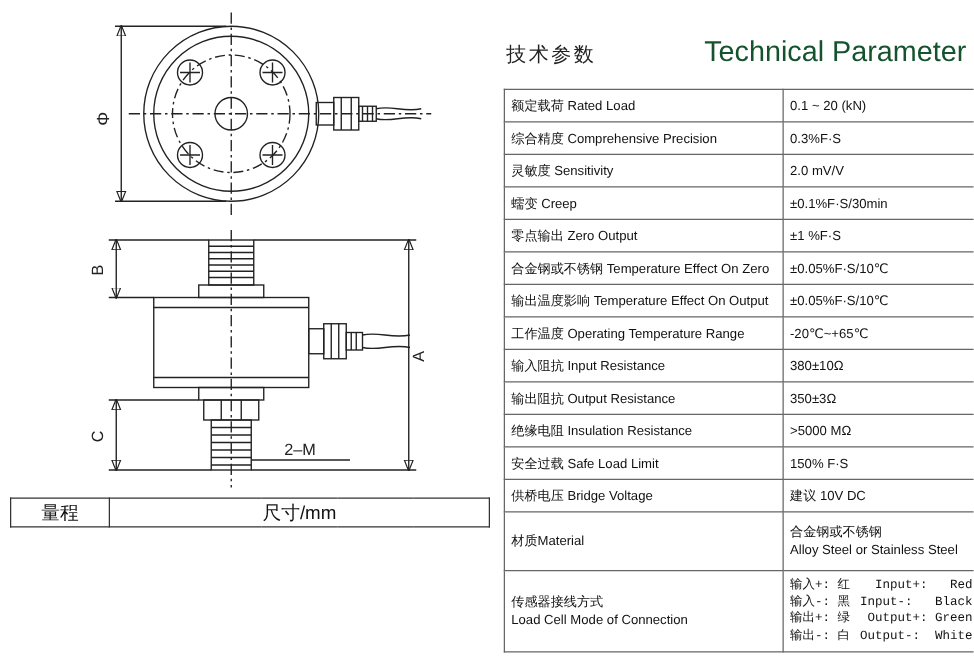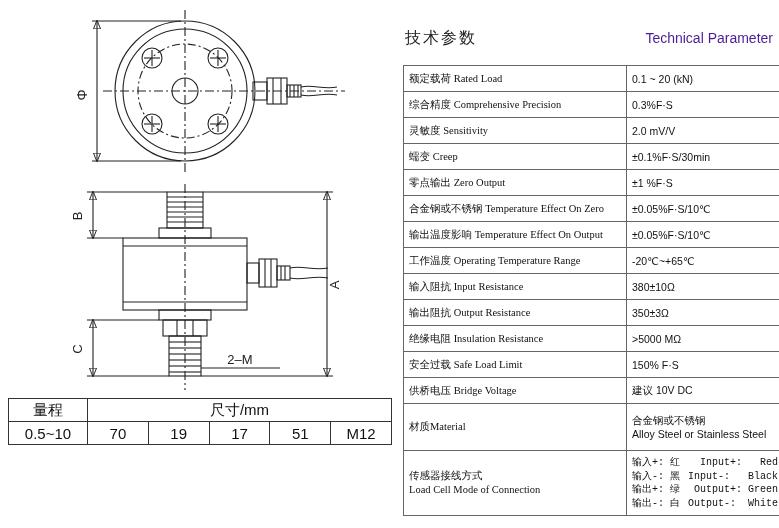--- a/index.html
+++ b/index.html
@@ -13,24 +13,24 @@
 
   
   .dimtab{position:absolute;left:8px;top:398px;width:384px;border-collapse:collapse;table-layout:fixed;}
   .dimtab td{border:1px solid #333;text-align:center;font-size:15px;height:22px;padding:0;}
   .dimtab .c0{width:78px;}
 
   
   .specwrap{position:absolute;left:403px;top:28px;width:372px;}
   .spec-title{display:flex;justify-content:space-between;align-items:baseline;padding:0 2px;}
   .t-zh{font-size:16px;letter-spacing:2px;color:#222;}
-  .t-en{font-size:14px;color:#4c1d95;}
+  .t-en{font-size:23px;color:#14532d;}
   .spectab{border-collapse:collapse;width:372px;margin-top:16px;table-layout:fixed;}
   .spectab td{border:1px solid #666;font-size:10.5px;padding:1px 5px;vertical-align:middle;color:#111;}
-  .spectab .lab{width:212px;white-space:nowrap;overflow:hidden;font-family:Liberation Serif, serif;}
+  .spectab .lab{width:212px;white-space:nowrap;overflow:hidden;}
   .spectab .val{width:146px;white-space:nowrap;overflow:hidden;}
   .spectab tr.r td{height:23px;}
   .spectab tr.rm td{height:44px;}
   .spectab tr.rc td{height:62px;}
   .two-line div{line-height:14px;}
   .conn-line{display:flex;justify-content:space-between;line-height:13.5px;font-size:10px;}
   .conn-line span{white-space:pre;font-family:Liberation Mono, monospace;}
 </style>
 </head>
 <body>
@@ -175,28 +175,20 @@
       </g>
     </svg>
   </div>
 
   <table class="dimtab">
     <tbody>
         <tr>
       <td class="c0">量程</td>
       <td colspan="5">尺寸/mm</td>
     </tr>
-    <tr>
-      <td class="c0">0.5~10</td>
-      <td>70</td>
-      <td>19</td>
-      <td>17</td>
-      <td>51</td>
-      <td>M12</td>
-    </tr>
   </tbody>
     </table>
 
   <div class="specwrap">
     <div class="spec-title">
       <span class="t-zh">技术参数</span>
       <span class="t-en">Technical Parameter</span>
     </div>
 
     <table class="spectab">

